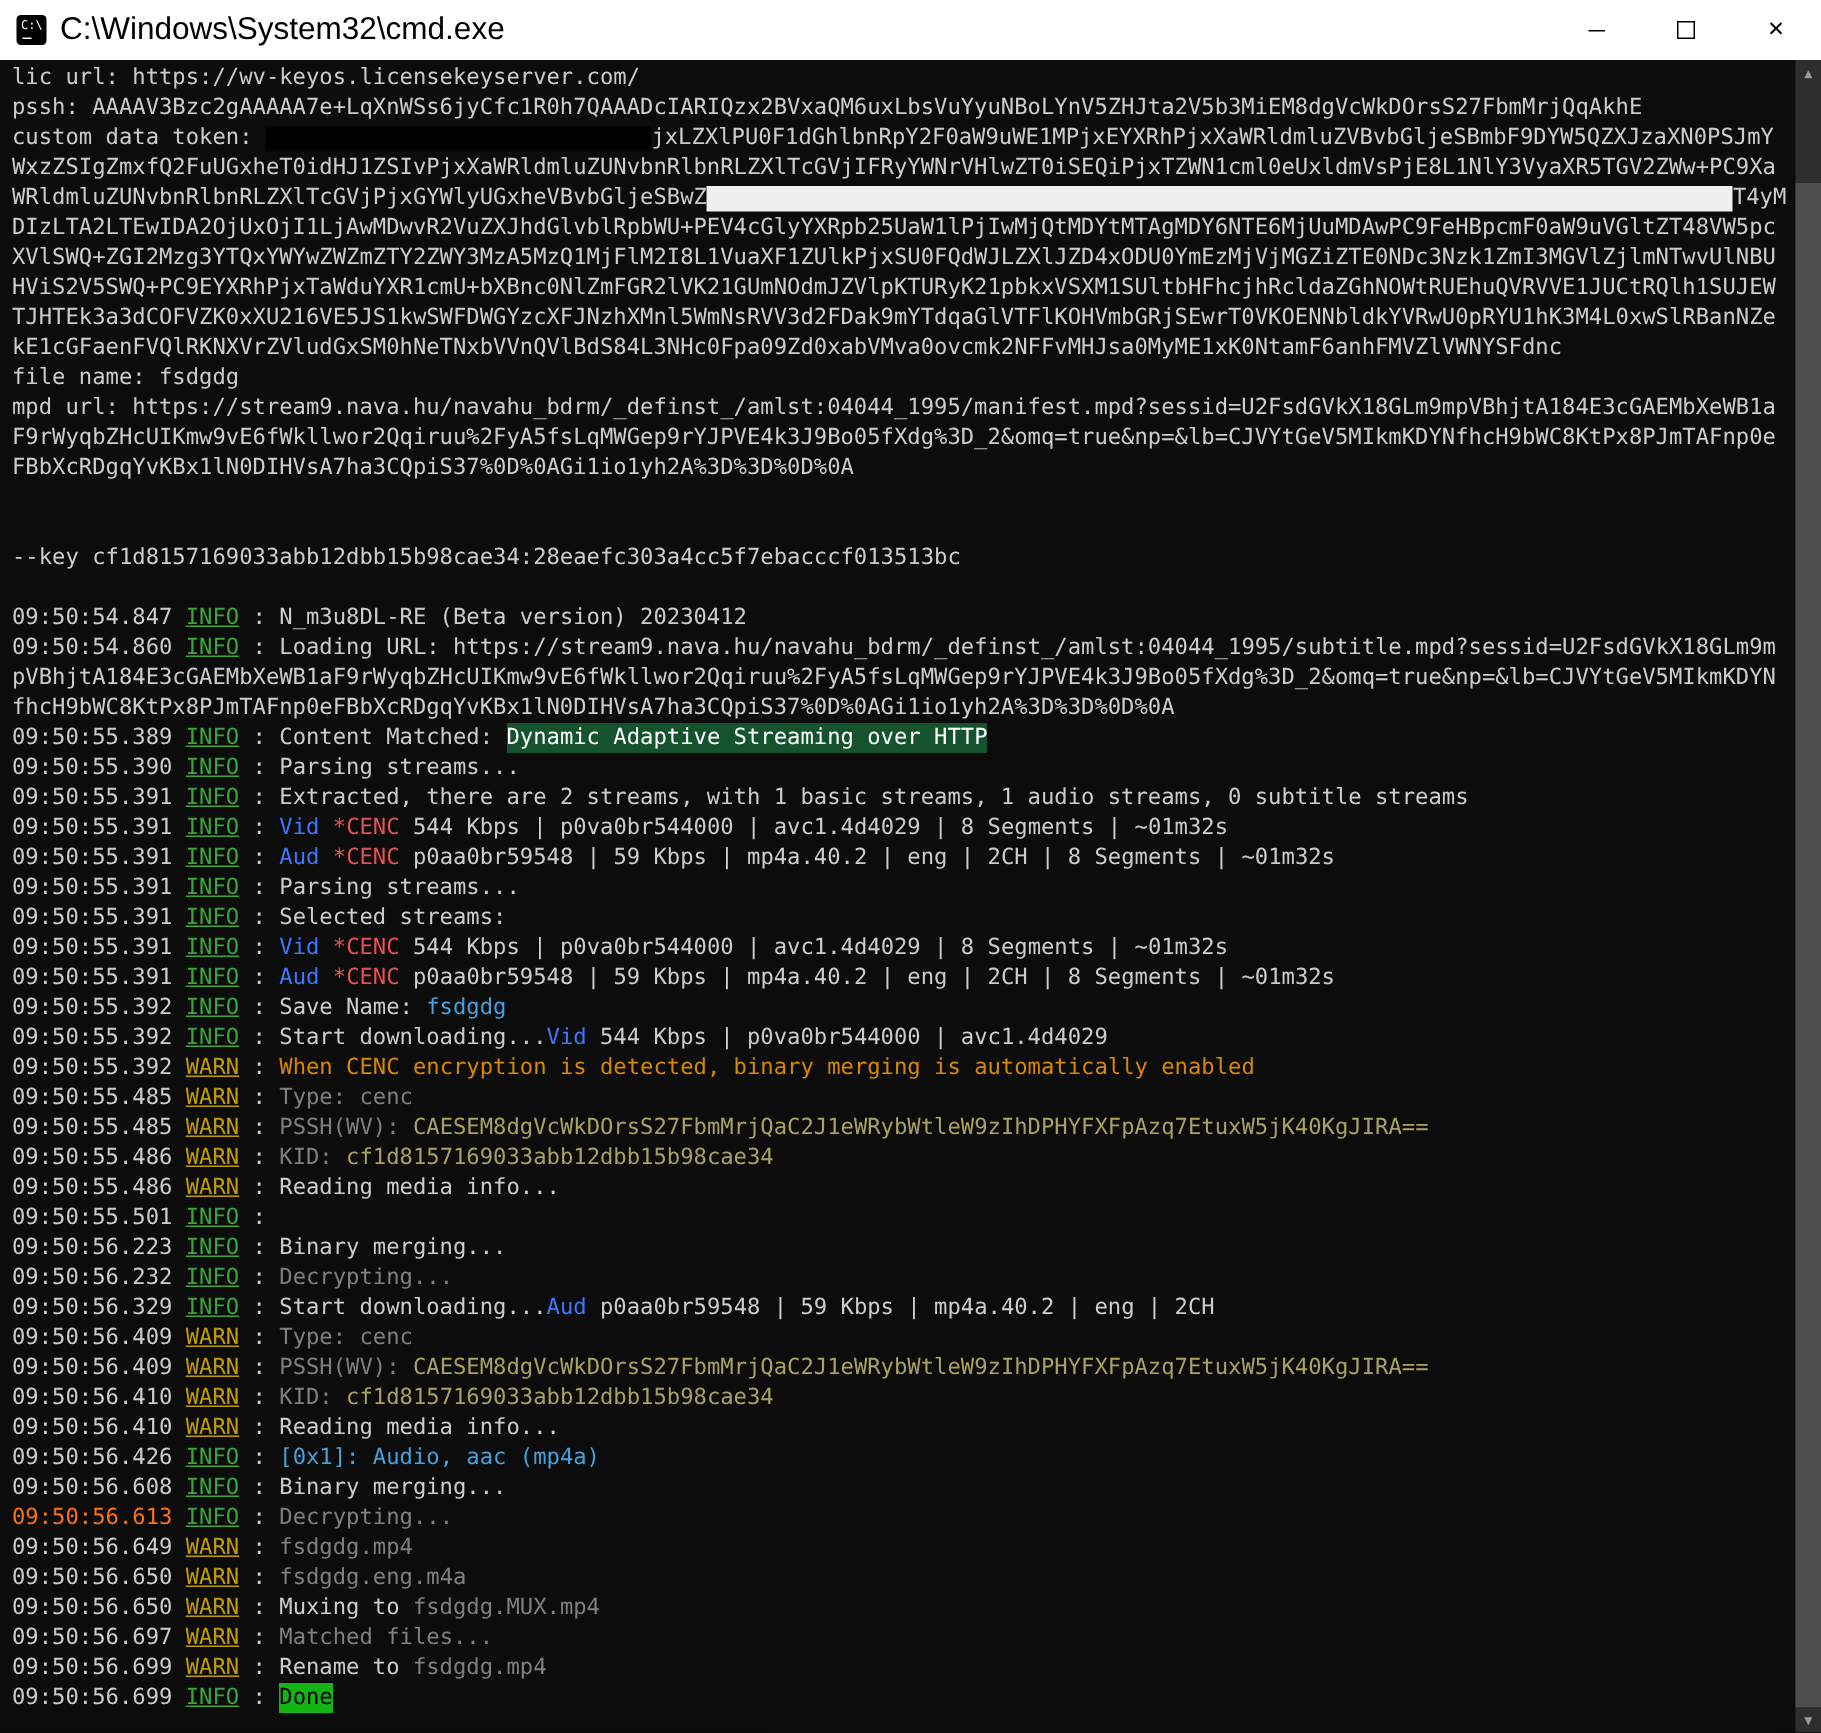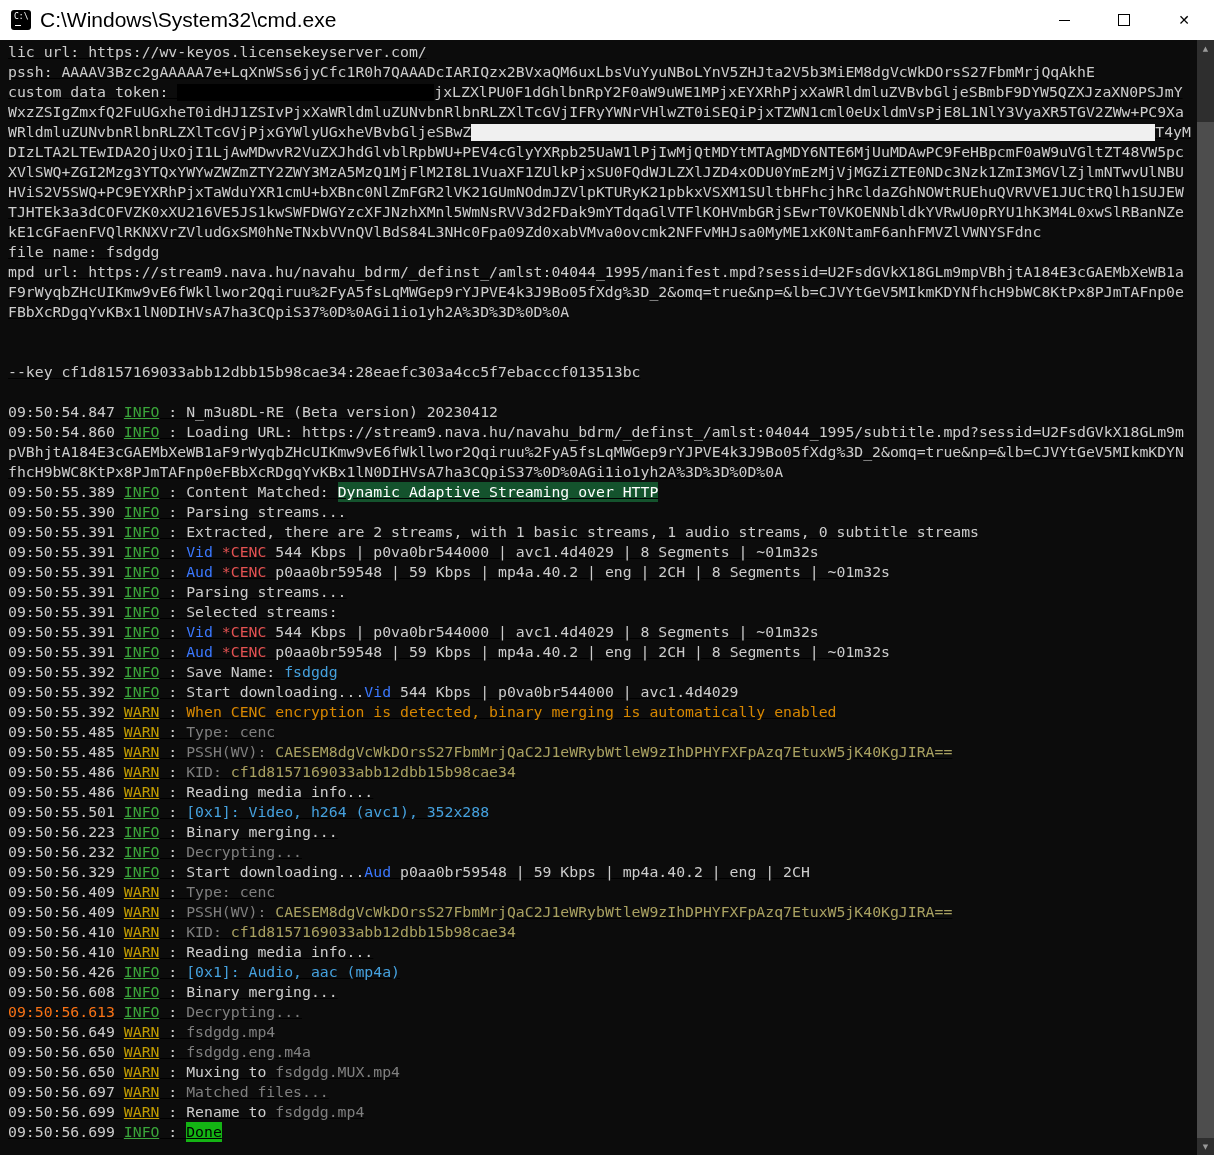--- a/index.html
+++ b/index.html
@@ -18,21 +18,21 @@
   .title-text{font-size:21px;color:#000;white-space:nowrap;}
   .controls{display:flex;height:40px;}
   .win-btn{width:60px;height:40px;display:flex;align-items:center;justify-content:center;cursor:default;}
   .glyph-min{width:11px;height:1px;background:#000;}
   .glyph-max{width:10px;height:10px;border:1px solid #000;}
   .glyph-close{font-size:14px;color:#000;line-height:1;font-family:"DejaVu Sans",sans-serif;}
 
   
   .console{position:absolute;top:40px;left:0;right:17px;bottom:0;padding:2px 0 0 8px;overflow:hidden;cursor:text;}
   .line{display:flex;height:20px;align-items:flex-start;
-    font:14.8px/20px "DejaVu Sans Mono","Liberation Mono",monospace;text-decoration:underline;}
+    font:14.8px/20px "DejaVu Sans Mono","Liberation Mono",monospace;}
   .line span{white-space:pre;flex:0 0 auto;}
   .line .fill{flex:1 1 auto;}
   .line .redact{height:17px;align-self:center;}
 
   
   .scrollbar{position:absolute;top:40px;right:0;bottom:0;width:17px;background:#2E2E2E;
     display:flex;flex-direction:column;}
   .sb-btn{height:17px;flex:0 0 auto;display:flex;align-items:center;justify-content:center;
     color:#9A9A9A;font-size:7px;font-family:"DejaVu Sans",sans-serif;}
   .sb-track{flex:1;position:relative;}
@@ -237,21 +237,20 @@
         </div>
         <div class="line">
           <span style="color: rgb(204, 204, 204);">09:50:55.486 </span>
           <span style="color: rgb(193, 156, 0); text-decoration: underline;">WARN</span>
           <span style="color: rgb(204, 204, 204);"> : Reading media info...</span>
         </div>
         <div class="line">
           <span style="color: rgb(204, 204, 204);">09:50:55.501 </span>
           <span style="color: rgb(58, 165, 58); text-decoration: underline;">INFO</span>
           <span style="color: rgb(204, 204, 204);"> : </span>
-          <span style="color: rgb(69, 161, 222);">[0x1]: Video, h264 (avc1), 352x288</span>
         </div>
         <div class="line">
           <span style="color: rgb(204, 204, 204);">09:50:56.223 </span>
           <span style="color: rgb(58, 165, 58); text-decoration: underline;">INFO</span>
           <span style="color: rgb(204, 204, 204);"> : Binary merging...</span>
         </div>
         <div class="line">
           <span style="color: rgb(204, 204, 204);">09:50:56.232 </span>
           <span style="color: rgb(58, 165, 58); text-decoration: underline;">INFO</span>
           <span style="color: rgb(204, 204, 204);"> : </span>

